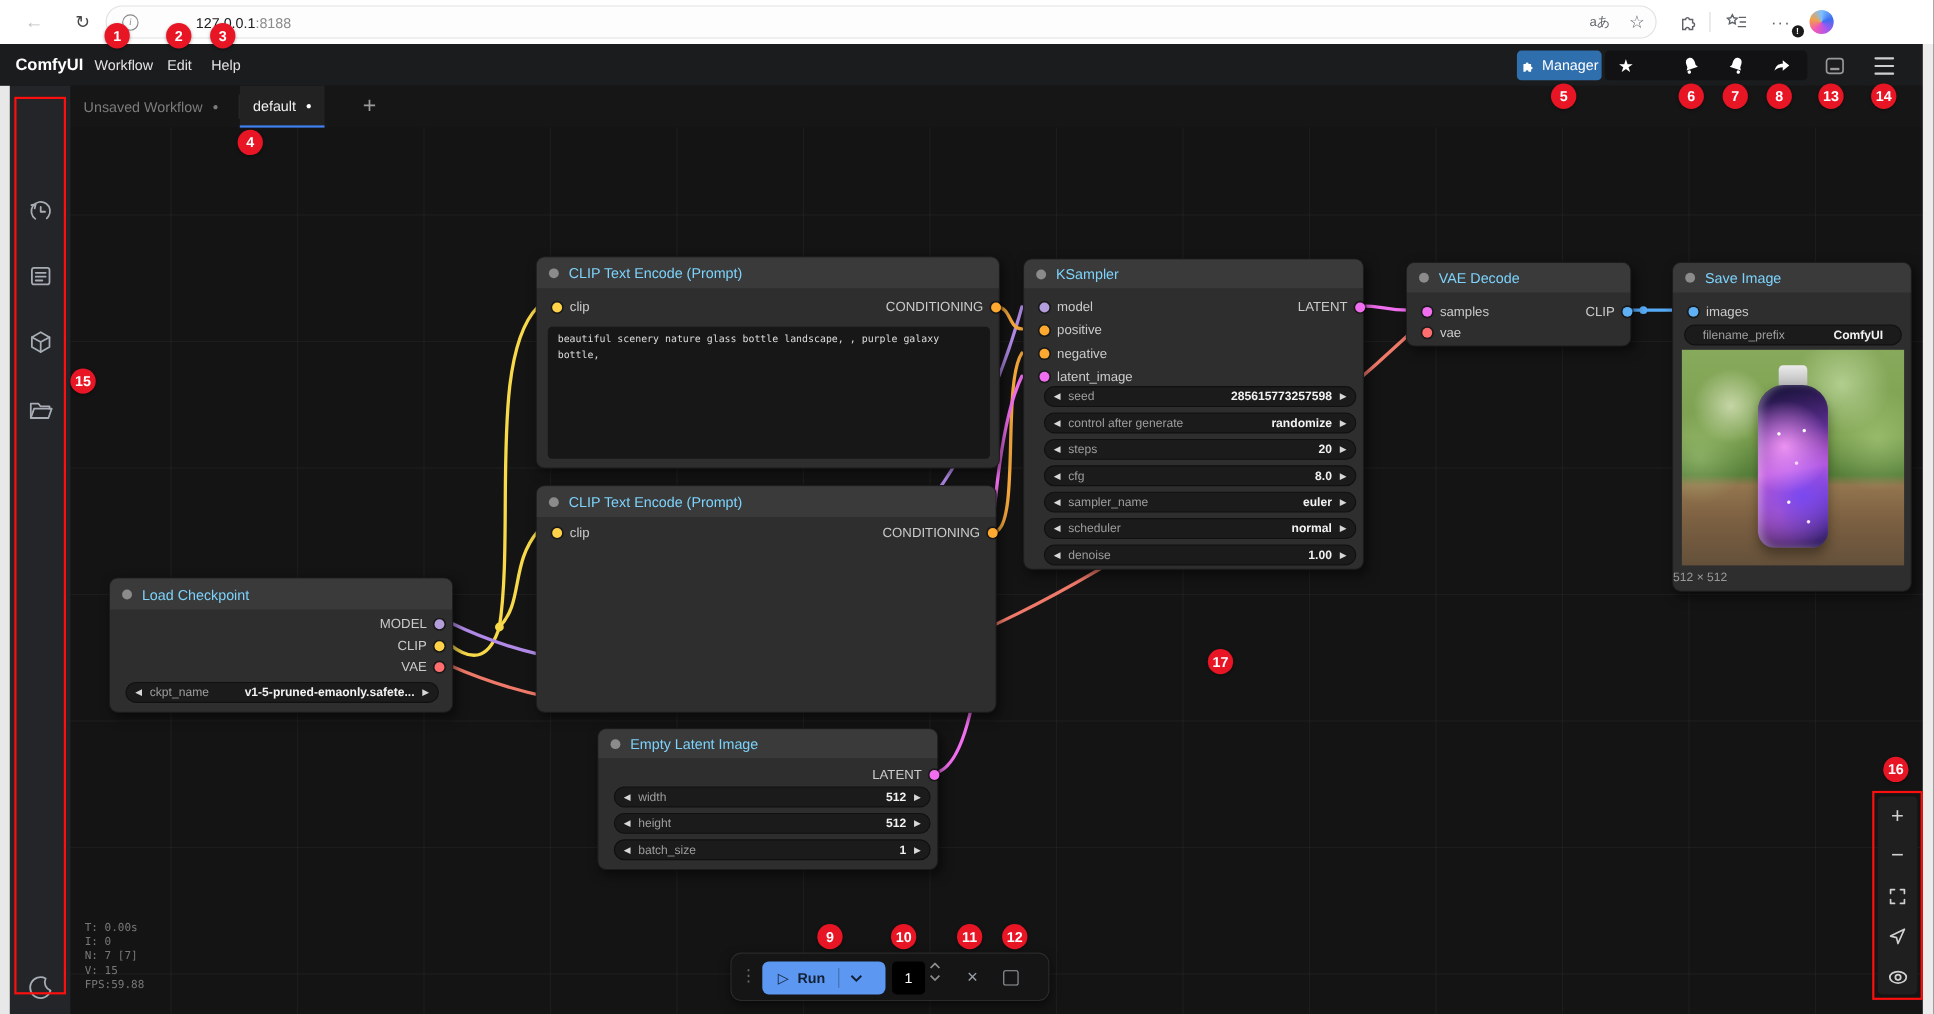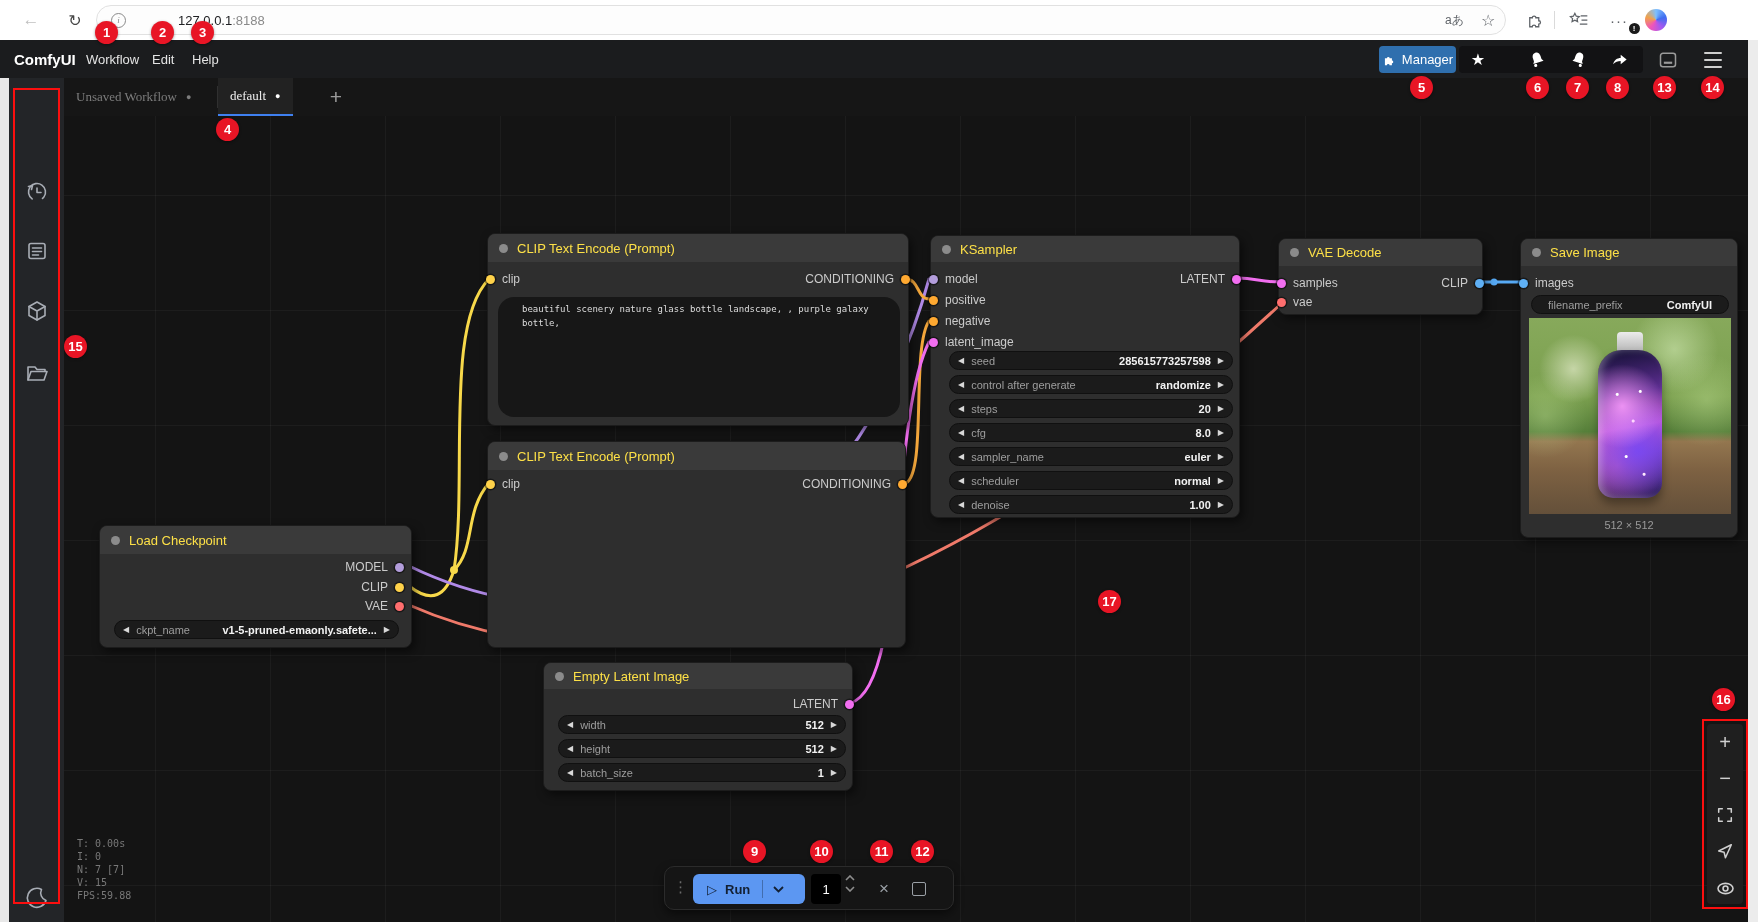--- a/index.html
+++ b/index.html
@@ -27,21 +27,21 @@
     color:#ffffff; font-weight:bold; font-size:15px; }
   .menu-item { position:absolute; top:0; height:38px; display:flex; align-items:center; color:#e4e4e4; font-size:13px; cursor:default; }
   .manager-btn { position:absolute; left:1379px; top:46px; width:77px; height:27px; background:#2f6fae; border-radius:4px;
     color:#fff; font-size:13px; display:flex; align-items:center; justify-content:center; gap:6px; z-index:7; }
   .icon-group { position:absolute; left:1459px; top:46px; width:184px; height:27px; background:#121214; border-radius:4px; z-index:7; }
   .mb-icon { position:absolute; top:46px; height:27px; display:flex; align-items:center; justify-content:center; z-index:8; }
   .burger span { display:block; width:18px; height:2px; background:#cfcfcf; margin:2.5px 0; border-radius:1px; }
 
   
   .tabbar { position:absolute; left:64px; top:78px; width:1684px; height:38px; background:#161616; z-index:5; }
-  .tab { position:absolute; top:0; height:38px; display:flex; align-items:center; gap:9px; padding:0 12px; font-size:13px;font-family:Liberation Serif, serif; }
+  .tab { position:absolute; top:0; height:38px; display:flex; align-items:center; gap:9px; padding:0 12px; font-size:13px; }
   .tab-dot { font-size:9px; }
   .tab-inactive { color:#7c7c7c; }
   .tab-active { background:#222222; color:#f0f0f0; border-bottom:2px solid #3f80f0; }
   .tab-sep { position:absolute; left:153px; top:8px; width:1px; height:22px; background:#303030; }
   .newtab { position:absolute; left:253px; top:0; width:38px; height:38px; color:#9a9a9a; font-size:21px;
     display:flex; align-items:center; justify-content:center; }
 
   
   .left-strip { position:absolute; left:0; top:78px; width:9px; height:844px; background:#e8e8e8; z-index:6; }
   .scrollbar { position:absolute; left:1748px; top:40px; width:10px; height:882px; background:#ececec; z-index:6; }
@@ -58,32 +58,32 @@
       linear-gradient(90deg, rgba(255,255,255,0.04) 1px, transparent 1px);
     background-size:115px 115px; background-position:-24px -36px; z-index:0; }
   .wires { position:absolute; left:0; top:0; width:1758px; height:922px; z-index:1; pointer-events:none; }
 
   
   .node { position:absolute; background:#2e2e2e; border:1px solid #1c1c1c; border-radius:8px;
     box-shadow:3px 4px 10px rgba(0,0,0,.5); z-index:2; }
   .titlebar { position:absolute; left:0; top:0; right:0; height:28px; background:#3a3a3a; border-radius:7px 7px 0 0;
     display:flex; align-items:center; gap:9px; padding:0 11px; }
   .titledot { width:9px; height:9px; border-radius:50%; background:#8b8b8b; flex:none; }
-  .title { color:#fde047; font-size:13px; white-space:nowrap; }
-  .slotrow { position:absolute; height:16px; display:flex; align-items:center; gap:7px; font-size:12px; color:#cbcbcb; }
+  .title { color:#7dd3fc; font-size:13px; white-space:nowrap; }
+  .slotrow { position:absolute; height:16px; display:flex; align-items:center; gap:7px; font-size:12px; color:#cbcbcb;margin-left:16px; }
   .slotrow.out { flex-direction:row-reverse; }
   .slotdot { width:9px; height:9px; border-radius:50%; flex:none; box-shadow:0 0 0 1.5px rgba(0,0,0,.45); }
   .widget { position:absolute; height:19px; background:#1b1b1b; border:1px solid #101010; border-radius:10px;
     display:flex; align-items:center; padding:0 8px; gap:7px; font-size:11px; }
   .warr { color:#d8d8d8; font-size:8px; line-height:1; }
   .wlabel { color:#9e9e9e; white-space:nowrap; }
   .wvalue { margin-left:auto; color:#f2f2f2; font-weight:bold; white-space:nowrap; }
-  .prompt { position:absolute; background:#171717; border-radius:16px; color:#dddddd;
-    font-family:"DejaVu Sans Mono", monospace; font-size:9px; line-height:1.5; padding:6px 24px; white-space:pre-wrap; }
-  .photo-caption { position:absolute; left:0; right:0; text-align:center; color:#9a9a9a; font-size:11px; }
+  .prompt { position:absolute; background:#171717; border-radius:4px; color:#dddddd;
+    font-family:"DejaVu Sans Mono", monospace; font-size:9px; line-height:1.5; padding:6px 9px; white-space:pre-wrap; }
+  .photo-caption { position:absolute; left:0; right:0; color:#9a9a9a; font-size:11px; }
 
   
   .photo { position:absolute; overflow:hidden;
     background:
       radial-gradient(circle at 22% 26%, rgba(255,255,235,.55), rgba(255,255,235,0) 16%),
       radial-gradient(circle at 72% 16%, rgba(235,255,210,.45), transparent 20%),
       radial-gradient(circle at 88% 42%, rgba(205,235,160,.35), transparent 22%),
       radial-gradient(circle at 8% 50%, rgba(215,245,170,.3), transparent 20%),
       linear-gradient(180deg,#87a95b 0%,#7ba04f 40%,#567f3a 58%,#93764f 63%,#7d6142 78%,#64503a 100%); }
   .bottle { position:absolute; left:50%; transform:translateX(-50%); top:32px; width:64px; height:148px;

